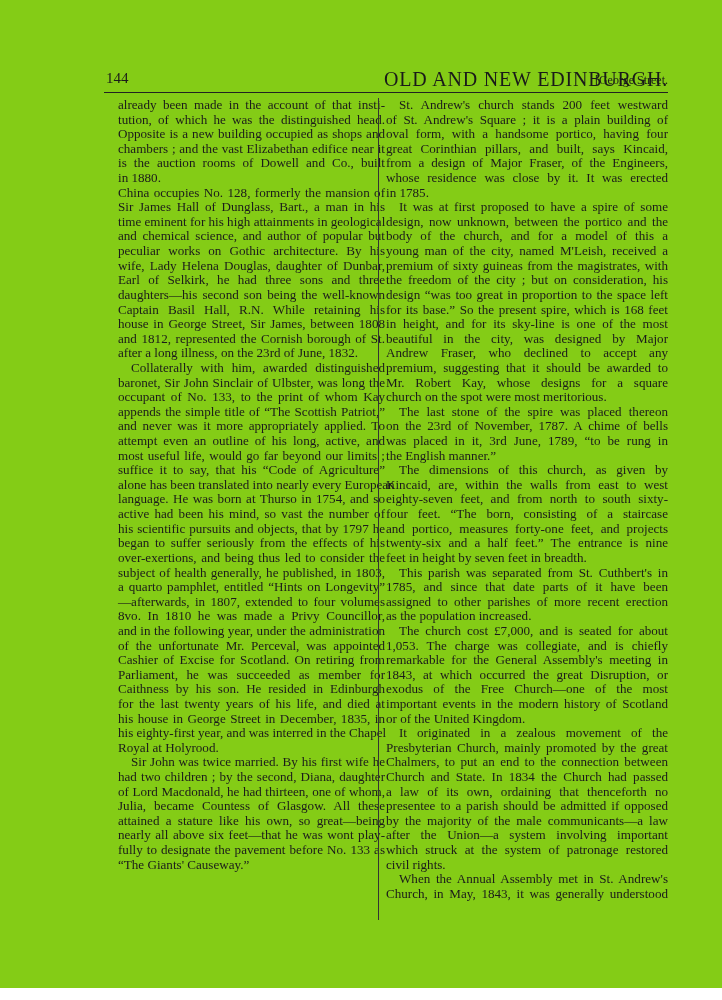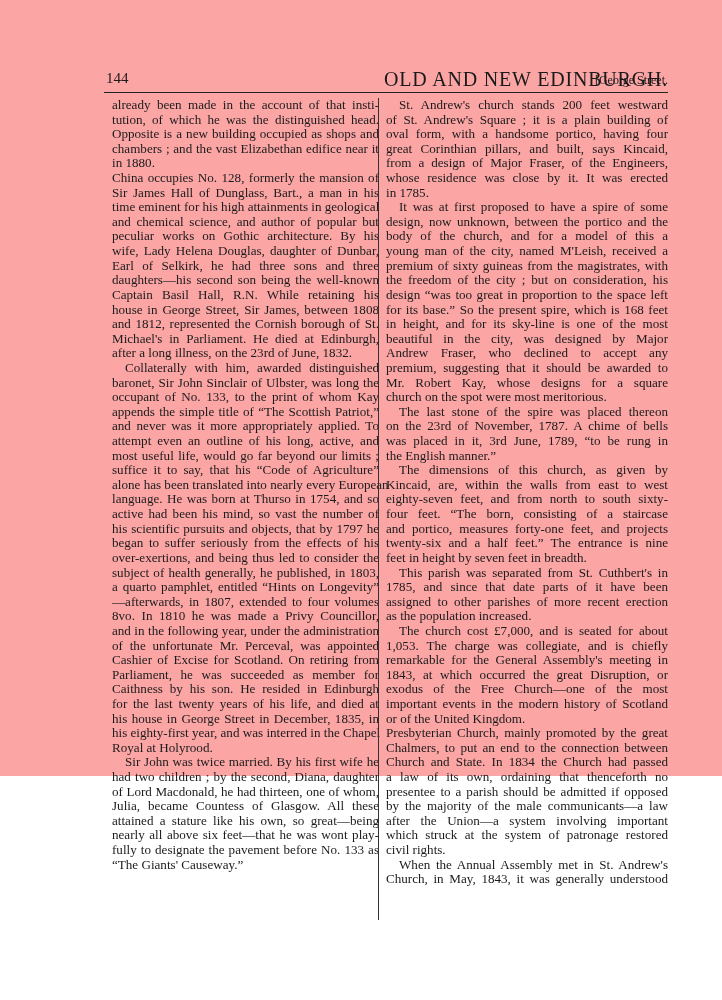--- a/index.html
+++ b/index.html
@@ -1,24 +1,24 @@
 <!DOCTYPE html>
 <html><head>
 <meta charset="utf-8">
 <style>
   html, body { margin: 0; padding: 0; background: #ffffff; }
   body { width: 722px; height: 1000px; position: relative; overflow: hidden; }
-  .page { position: absolute; left: 0; top: 0; width: 722px; height: 776px; background: #fca5a5; }
+  .page { position: absolute; left: 0; top: 0; width: 722px; height: 988px; background: #84cc16; }
   .header { position: absolute; left: 106px; top: 68px; width: 562px; height: 22px; font-family: "Liberation Serif", "DejaVu Serif", serif; color: #1a1a1a; }
   .page-number { position: absolute; left: 0; top: 2px; font-size: 15px; }
   .running-title { position: absolute; left: 0; right: 0; top: 0; text-align: right; font-size: 20px; letter-spacing: 0.8px; }
   .section-ref { position: absolute; right: 0; top: 5px; font-size: 12px; }
   .rule { position: absolute; left: 104px; top: 92px; width: 564px; height: 0; border-top: 1.4px solid #222; }
   .col { position: absolute; top: 98px; font-family: "Liberation Serif", "DejaVu Serif", serif; font-size: 13.1px; color: #1b1b1b; }
-  .col-left { left: 112px; width: 267px; }
+  .col-left { left: 118px; width: 267px; }
   .col-right { left: 386px; width: 282px; }
   .line { display: block; height: 14.62px; line-height: 14.62px; white-space: nowrap; text-align: justify; text-align-last: justify; overflow: visible; }
   .line.last { text-align-last: left; }
   .line.indent { padding-left: 13px; }
   .divider { position: absolute; left: 378px; top: 98px; width: 0; height: 822px; border-left: 1px solid #333; }
 </style>
 </head>
 <body>
 
 <div class="page">
@@ -27,33 +27,33 @@
     <div class="running-title">OLD AND NEW EDINBURGH.</div>
     <span class="section-ref">[George Street.</span>
   </div>
   <div class="rule"></div>
 
   <div class="col col-left" id="col-left">
       <span class="line">already been made in the account of that insti-</span>
       <span class="line">tution, of which he was the distinguished head.</span>
       <span class="line">Opposite is a new building occupied as shops and</span>
       <span class="line">chambers ; and the vast Elizabethan edifice near it</span>
+      <span class="line">is the auction rooms of Dowell and Co., built</span>
       <span class="line last">in 1880.</span>
       <span class="line">China occupies No. 128, formerly the mansion of</span>
       <span class="line">Sir James Hall of Dunglass, Bart., a man in his</span>
       <span class="line">time eminent for his high attainments in geological</span>
       <span class="line">and chemical science, and author of popular but</span>
       <span class="line">peculiar works on Gothic architecture. By his</span>
       <span class="line">wife, Lady Helena Douglas, daughter of Dunbar,</span>
       <span class="line">Earl of Selkirk, he had three sons and three</span>
       <span class="line">daughters—his second son being the well-known</span>
       <span class="line">Captain Basil Hall, R.N. While retaining his</span>
       <span class="line">house in George Street, Sir James, between 1808</span>
       <span class="line">and 1812, represented the Cornish borough of St.</span>
-      <span class="line">Michael's in Parliament. He died at Edinburgh,</span>
       <span class="line last">after a long illness, on the 23rd of June, 1832.</span>
       <span class="line indent">Collaterally with him, awarded distinguished</span>
       <span class="line">baronet, Sir John Sinclair of Ulbster, was long the</span>
       <span class="line">occupant of No. 133, to the print of whom Kay</span>
       <span class="line">appends the simple title of “The Scottish Patriot,”</span>
       <span class="line">and never was it more appropriately applied. To</span>
       <span class="line">attempt even an outline of his long, active, and</span>
       <span class="line">most useful life, would go far beyond our limits ;</span>
       <span class="line">suffice it to say, that his “Code of Agriculture”</span>
       <span class="line">alone has been translated into nearly every European</span>
@@ -122,20 +122,21 @@
       <span class="line">1785, and since that date parts of it have been</span>
       <span class="line">assigned to other parishes of more recent erection</span>
       <span class="line last">as the population increased.</span>
       <span class="line indent">The church cost £7,000, and is seated for about</span>
       <span class="line">1,053. The charge was collegiate, and is chiefly</span>
       <span class="line">remarkable for the General Assembly's meeting in</span>
       <span class="line">1843, at which occurred the great Disruption, or</span>
       <span class="line">exodus of the Free Church—one of the most</span>
       <span class="line">important events in the modern history of Scotland</span>
       <span class="line last">or of the United Kingdom.</span>
+      <span class="line indent">It originated in a zealous movement of the</span>
       <span class="line">Presbyterian Church, mainly promoted by the great</span>
       <span class="line">Chalmers, to put an end to the connection between</span>
       <span class="line">Church and State. In 1834 the Church had passed</span>
       <span class="line">a law of its own, ordaining that thenceforth no</span>
       <span class="line">presentee to a parish should be admitted if opposed</span>
       <span class="line">by the majority of the male communicants—a law</span>
       <span class="line">after the Union—a system involving important</span>
       <span class="line">which struck at the system of patronage restored</span>
       <span class="line last">civil rights.</span>
       <span class="line indent">When the Annual Assembly met in St. Andrew's</span>

